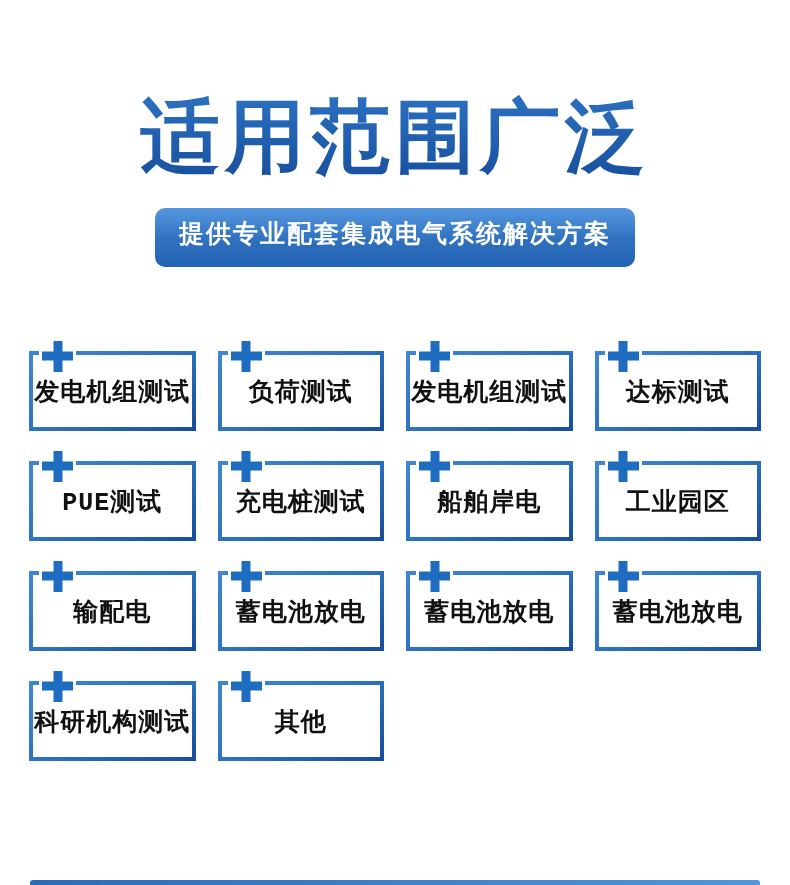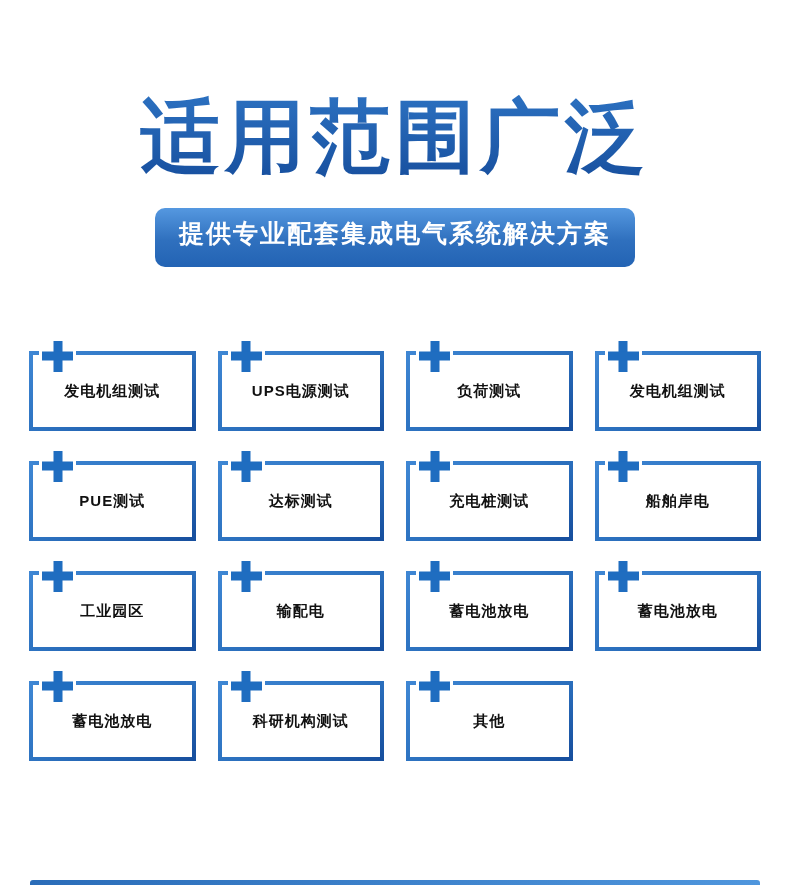--- a/index.html
+++ b/index.html
@@ -59,26 +59,27 @@
     height: 80px;
     border: 4px solid #2a6cb8;
     border-image: linear-gradient(150deg, #3e86d3 0%, #2e74c2 45%, #174f9e 100%) 1;
     display: flex;
     align-items: center;
     justify-content: center;
     background: #ffffff;
   }
 
   .card .label {
-    font-size: 15px;
+    font-size: 25px;
     font-weight: 700;
     color: #111111;
     letter-spacing: 1px;
     white-space: nowrap;
     padding-top: 2px;
+    font-family: Liberation Mono, monospace;
   }
 
   
   .plus {
     position: absolute;
     top: -17px;
     left: 6px;
     width: 37px;
     height: 37px;
     background: #ffffff;
@@ -127,38 +128,34 @@
   </div>
 
   <div class="grid">
 
     <div class="card">
       <span class="plus"></span>
       <span class="label">发电机组测试</span>
     </div>
     <div class="card">
       <span class="plus"></span>
-      <span class="label">UPS电源测试</span>
-    </div>
-    <div class="card">
-      <span class="plus"></span>
       <span class="label">负荷测试</span>
     </div>
     <div class="card">
       <span class="plus"></span>
       <span class="label">发电机组测试</span>
     </div>
 
     <div class="card">
       <span class="plus"></span>
-      <span class="label">PUE测试</span>
+      <span class="label">达标测试</span>
     </div>
     <div class="card">
       <span class="plus"></span>
-      <span class="label">达标测试</span>
+      <span class="label">PUE测试</span>
     </div>
     <div class="card">
       <span class="plus"></span>
       <span class="label">充电桩测试</span>
     </div>
 
     <div class="card">
       <span class="plus"></span>
       <span class="label">船舶岸电</span>
     </div>

